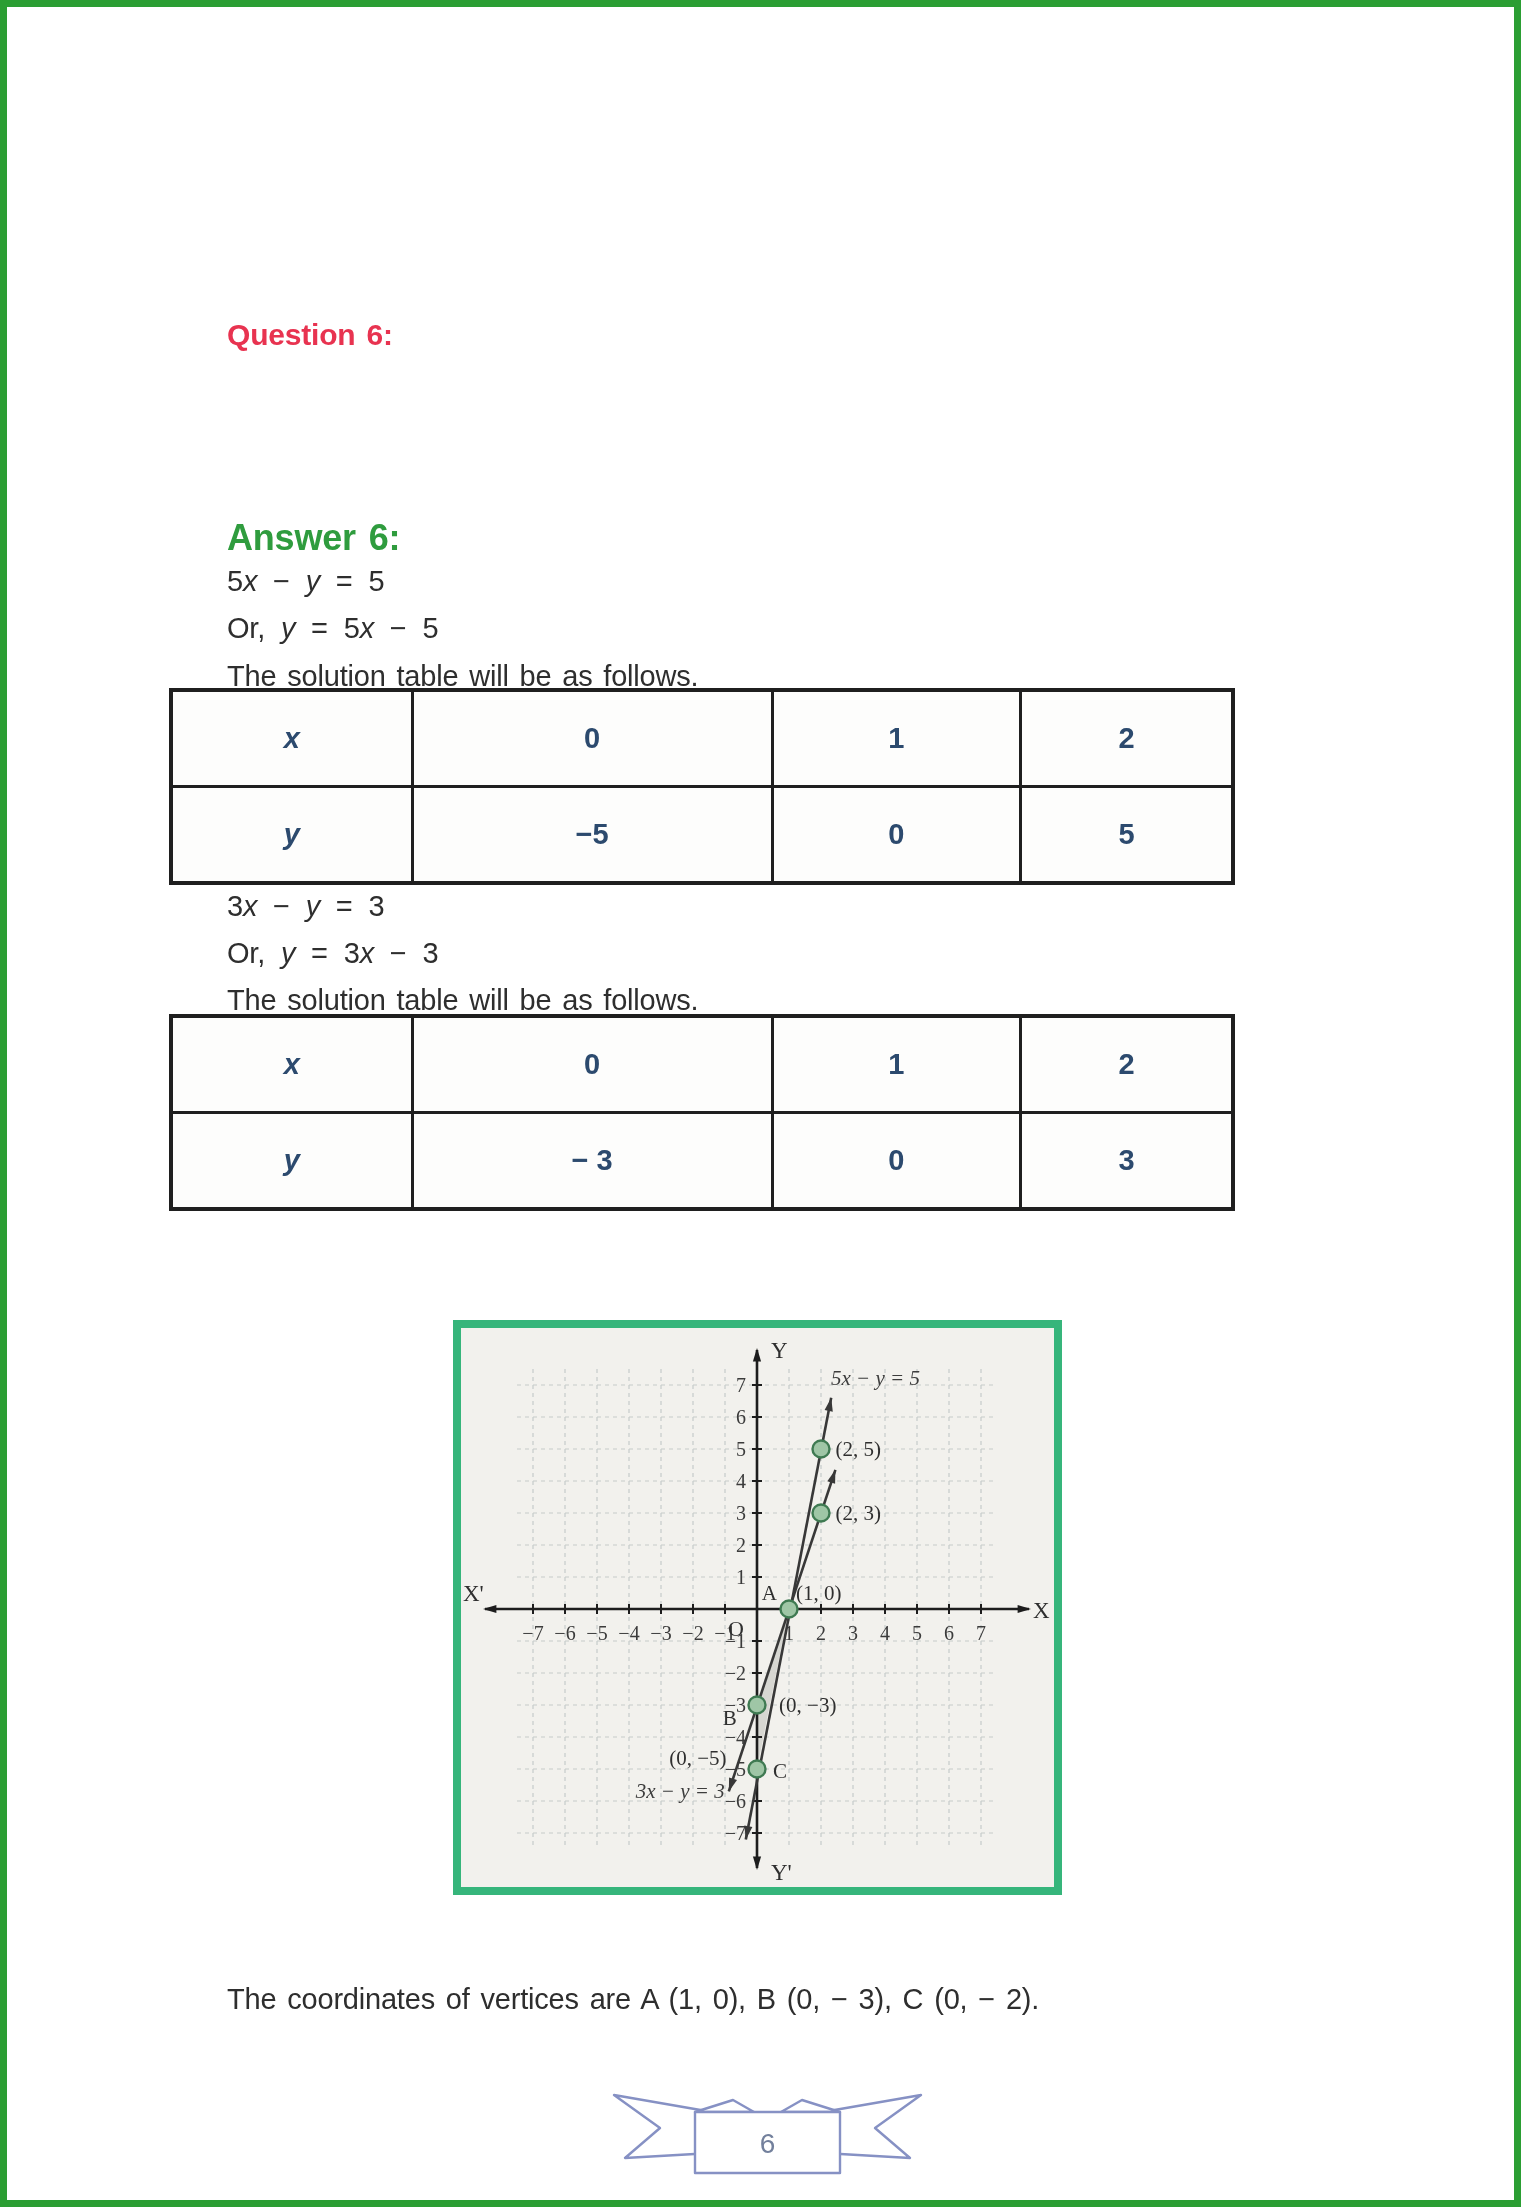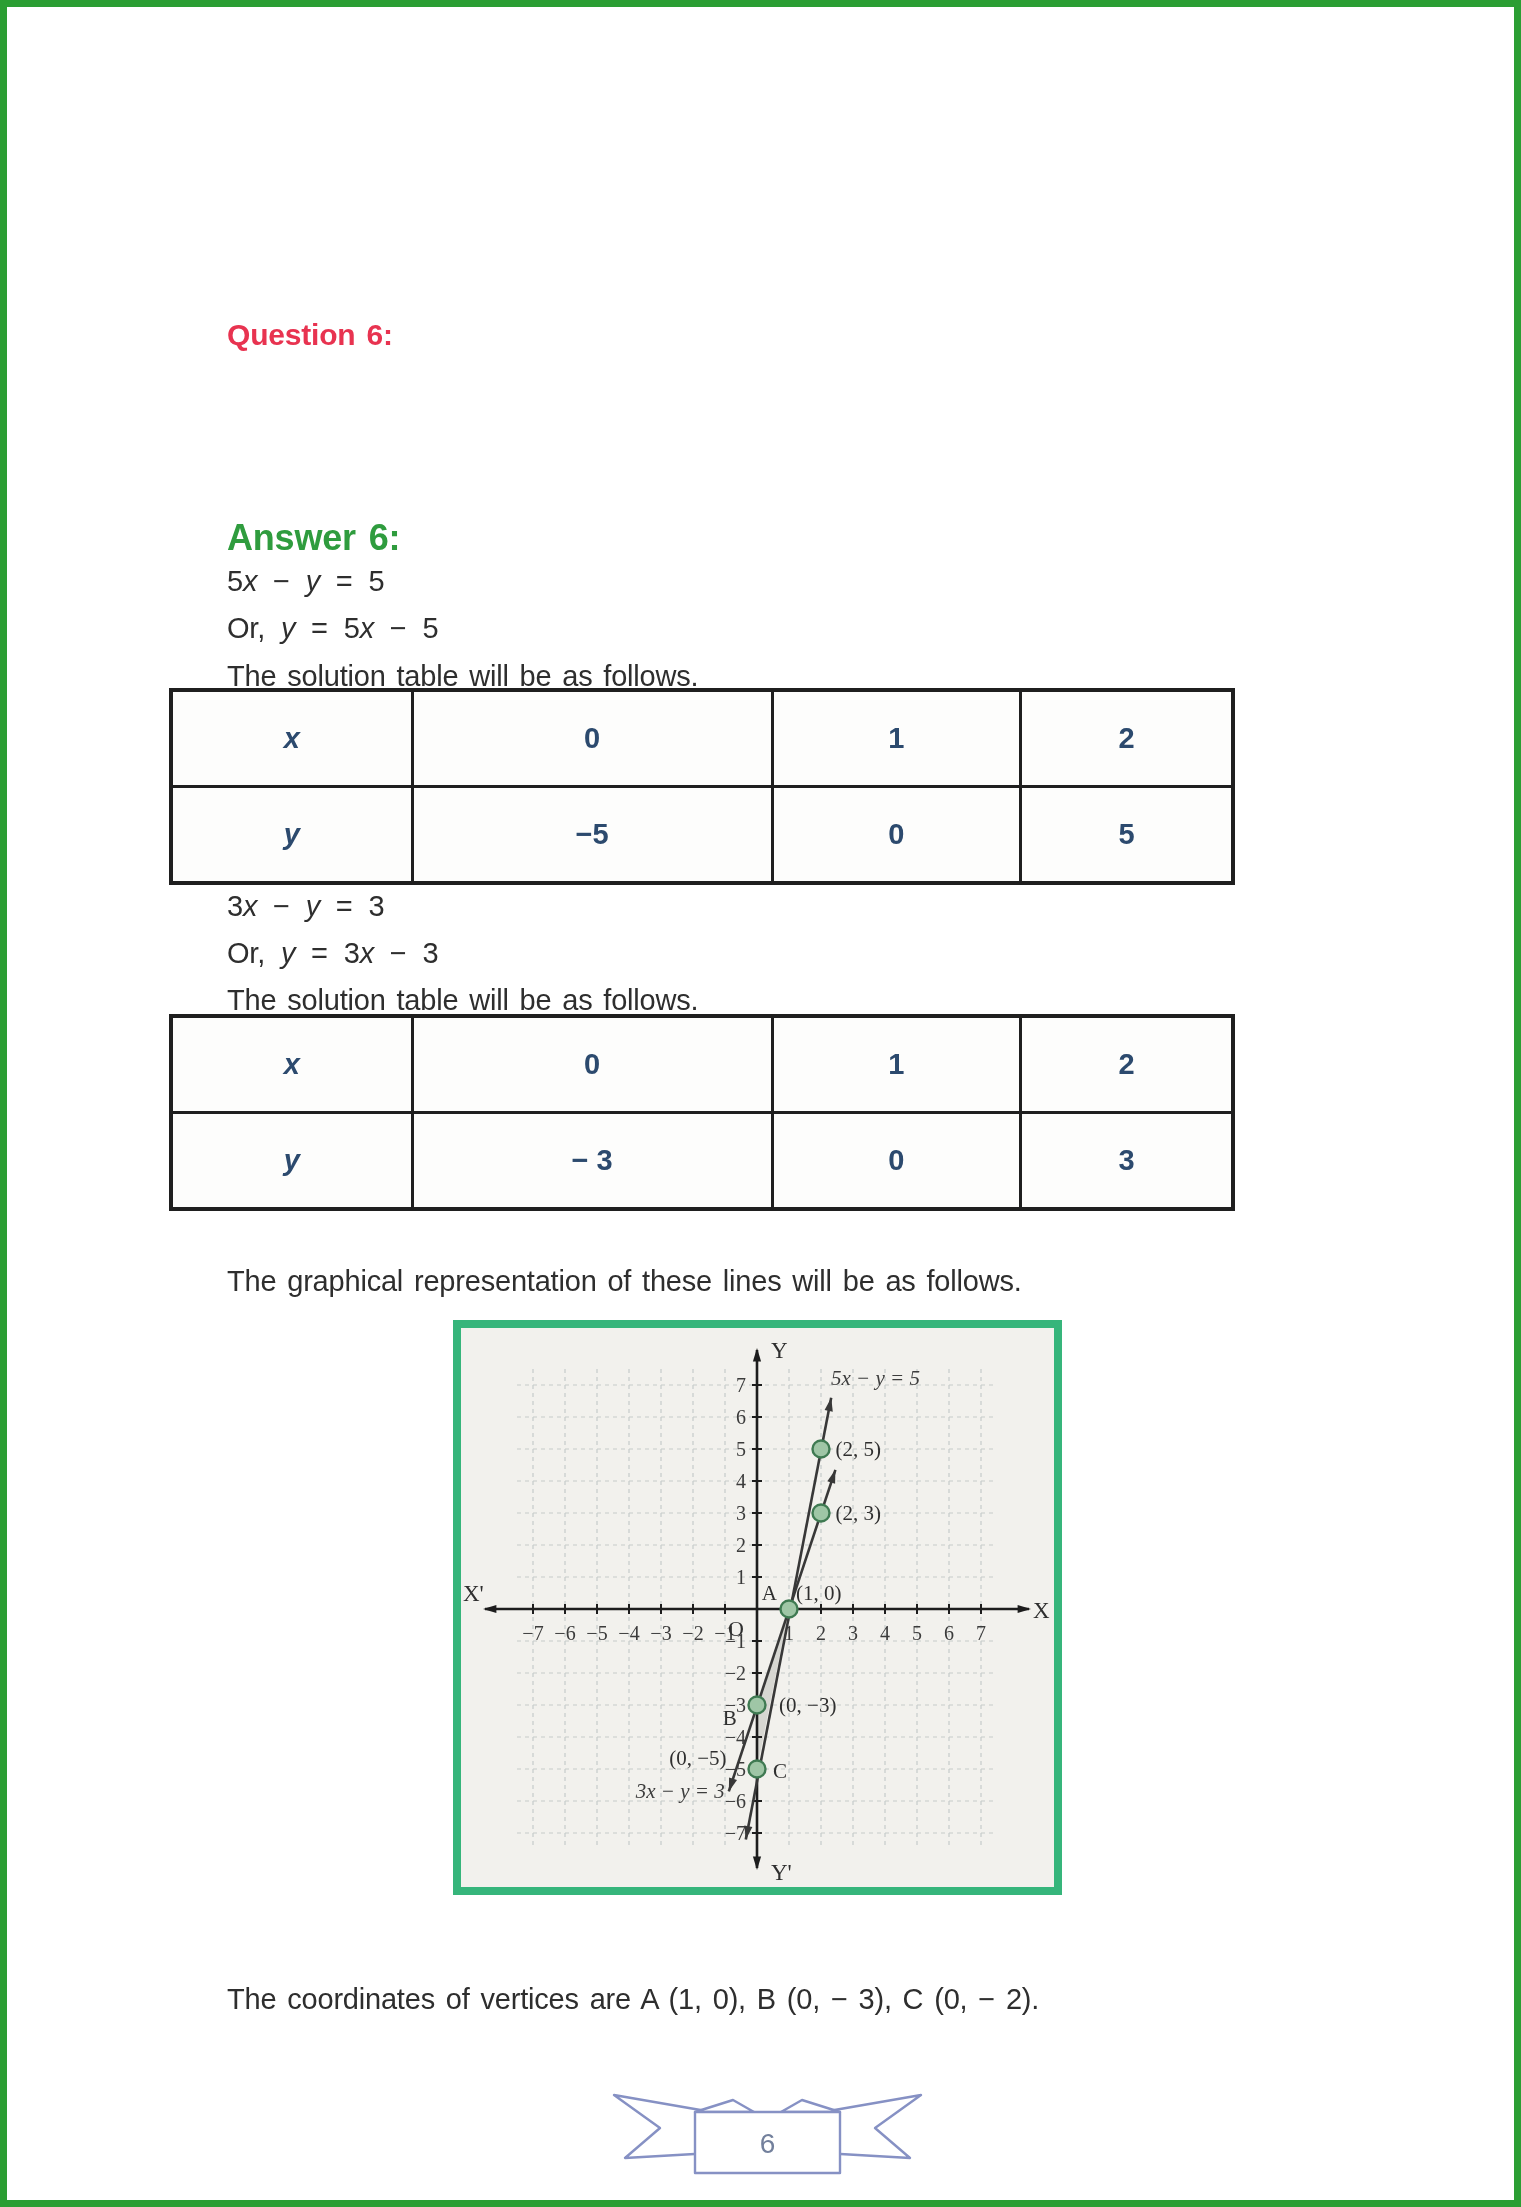--- a/index.html
+++ b/index.html
@@ -145,21 +145,20 @@
     </tr>
     <tr>
       <td class="varcell">y</td>
       <td>− 3</td>
       <td>0</td>
       <td>3</td>
     </tr>
   </tbody>
     </table>
 
-  <div class="tline pos-cap">The graphical representation of these lines will be as follows.</div>
 
   <div class="graph-frame">
     <div id="graph">
         <svg viewBox="0 0 593 559" width="593" height="559">
           <rect x="0" y="0" width="593" height="559" fill="#f2f1ed"></rect>
           <line x1="72" y1="41" x2="72" y2="521" stroke="#c5cbca" stroke-width="1.2" stroke-dasharray="4 4"></line>
           <line x1="56" y1="505" x2="536" y2="505" stroke="#c5cbca" stroke-width="1.2" stroke-dasharray="4 4"></line>
           <line x1="104" y1="41" x2="104" y2="521" stroke="#c5cbca" stroke-width="1.2" stroke-dasharray="4 4"></line>
           <line x1="56" y1="473" x2="536" y2="473" stroke="#c5cbca" stroke-width="1.2" stroke-dasharray="4 4"></line>
           <line x1="136" y1="41" x2="136" y2="521" stroke="#c5cbca" stroke-width="1.2" stroke-dasharray="4 4"></line>

